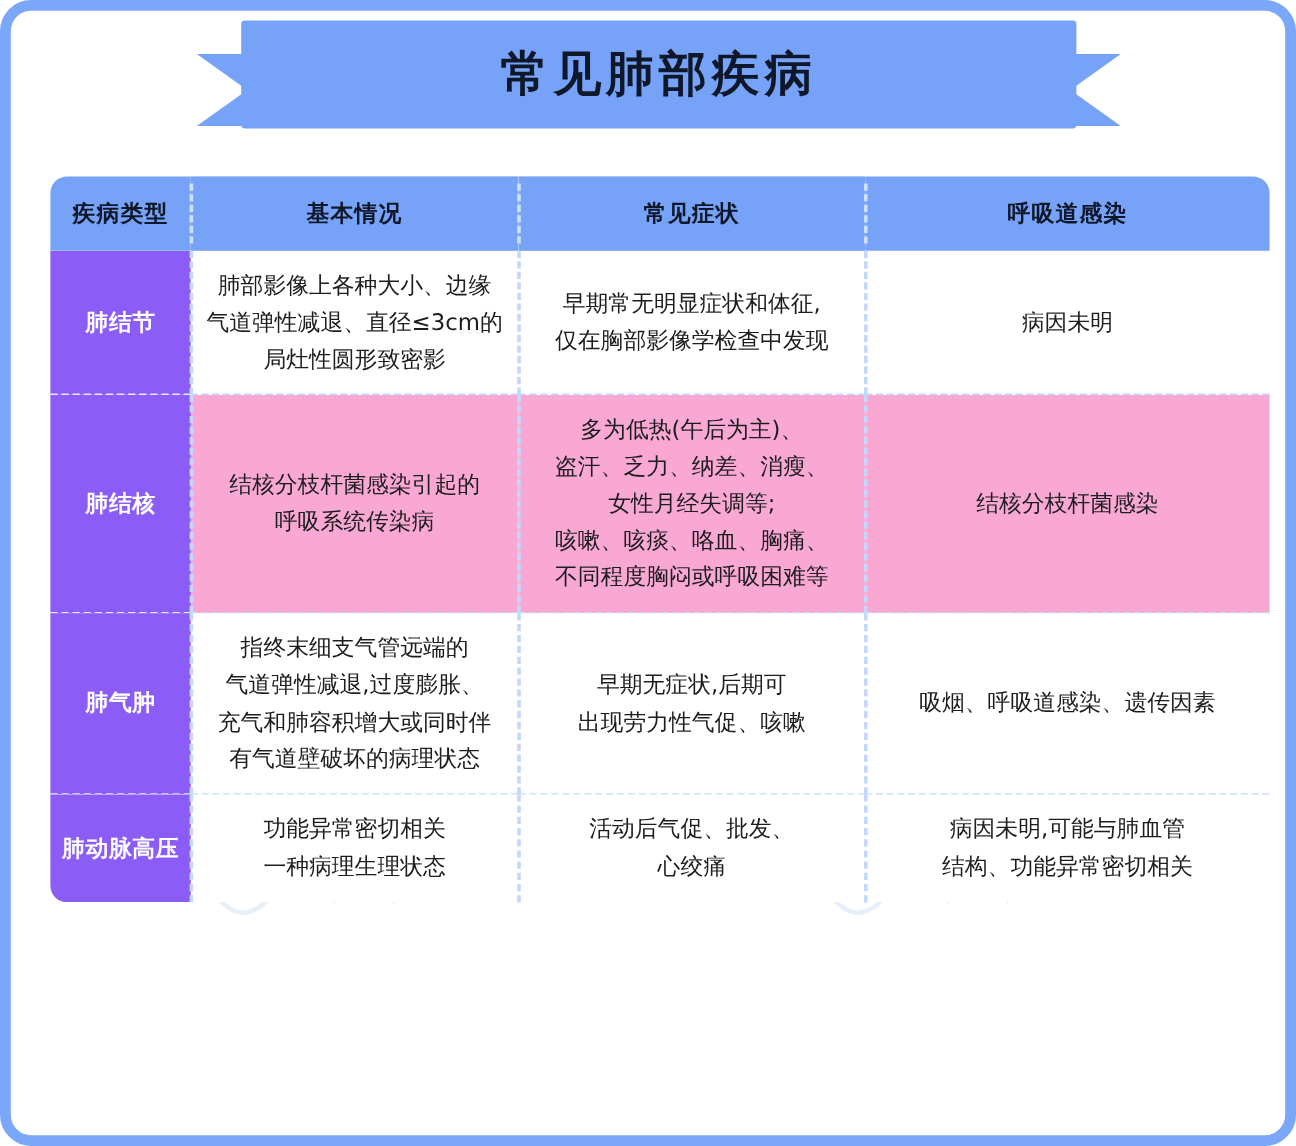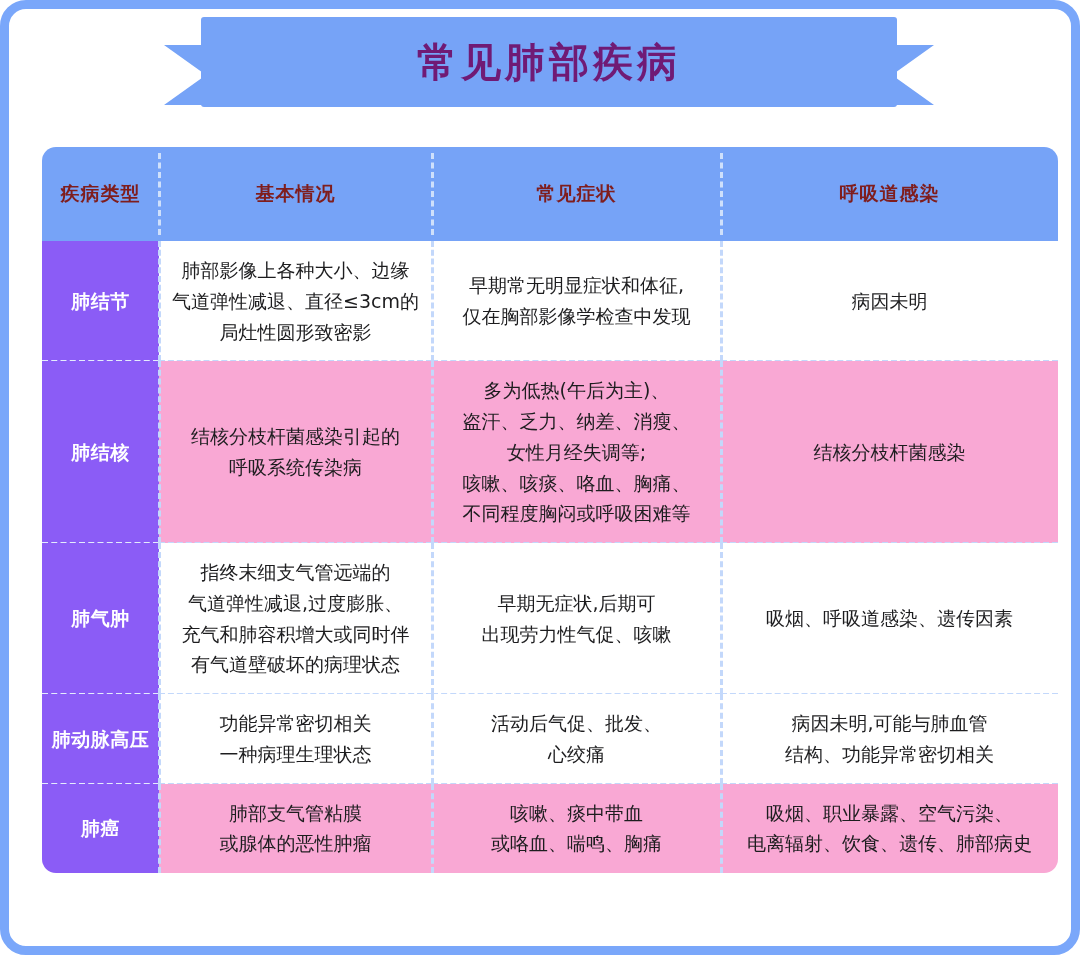--- a/index.html
+++ b/index.html
@@ -63,21 +63,21 @@
     top: 0;
     width: 696px;
     height: 90px;
     background: #76a3f7;
     border-radius: 3px;
     display: flex;
     align-items: center;
     justify-content: center;
   }
   .banner-title {
-    color: #701a75;
+    color: #0f172a;
     font-size: 40px;
     font-weight: bold;
     letter-spacing: 4px;
     line-height: 1;
     white-space: nowrap;
   }
 
   
   .wm {
     position: absolute;
@@ -119,26 +119,26 @@
     border-collapse: collapse;
     table-layout: fixed;
   }
   .tbl col.c0 { width: 117px; }
   .tbl col.c1 { width: 273px; }
   .tbl col.c2 { width: 289px; }
   .tbl col.c3 { width: 337px; }
 
   .tbl thead th {
     background: #76a3f7;
-    color: #7f1d1d;
+    color: #0f172a;
     font-size: 19px;
     font-weight: bold;
     letter-spacing: 1px;
     height: 62px;
-    padding: 16px;
+    padding: 0;
     text-align: center;
     vertical-align: middle;
     border: none;
     position: relative;
   }
   .tbl thead th.h0 { border-top-left-radius: 14px; }
   .tbl thead th.h3 { border-top-right-radius: 14px; }
   
   .tbl thead th.h1::before,
   .tbl thead th.h2::before,
@@ -359,38 +359,17 @@
                 <span class="ln">心绞痛</span>
               </span>
             </td>
             <td class="sep last">
               <span class="cell-lines">
                 <span class="ln">病因未明,可能与肺血管</span>
                 <span class="ln">结构、功能异常密切相关</span>
               </span>
             </td>
           </tr>
-          <tr class="alt">
-            <td class="cat">肺癌</td>
-            <td class="sep">
-              <span class="cell-lines">
-                <span class="ln">肺部支气管粘膜</span>
-                <span class="ln">或腺体的恶性肿瘤</span>
-              </span>
-            </td>
-            <td class="sep">
-              <span class="cell-lines">
-                <span class="ln">咳嗽、痰中带血</span>
-                <span class="ln">或咯血、喘鸣、胸痛</span>
-              </span>
-            </td>
-            <td class="sep last">
-              <span class="cell-lines">
-                <span class="ln">吸烟、职业暴露、空气污染、</span>
-                <span class="ln">电离辐射、饮食、遗传、肺部病史</span>
-              </span>
-            </td>
-          </tr>
         </tbody>
     </table>
   </div>
 
 </div>
 
 </body></html>

